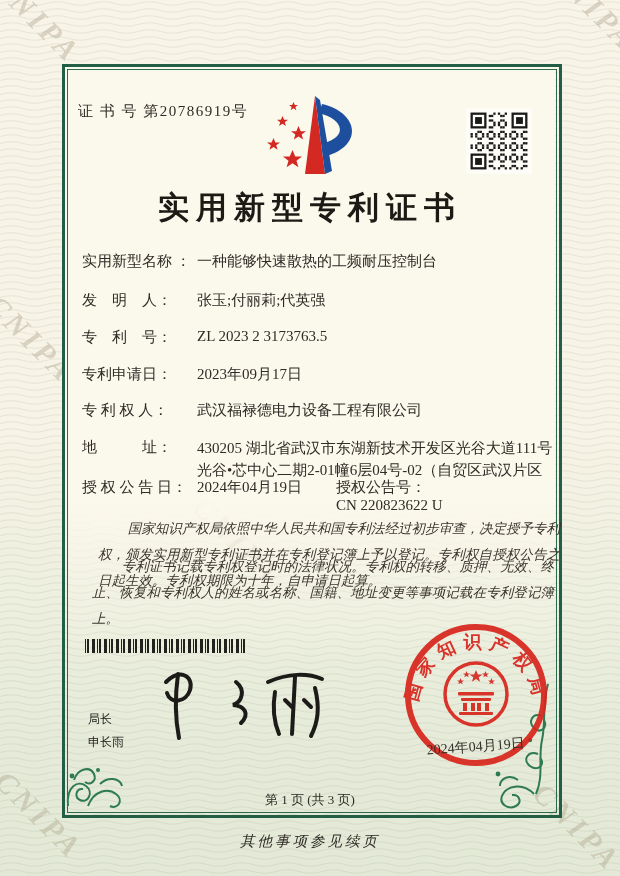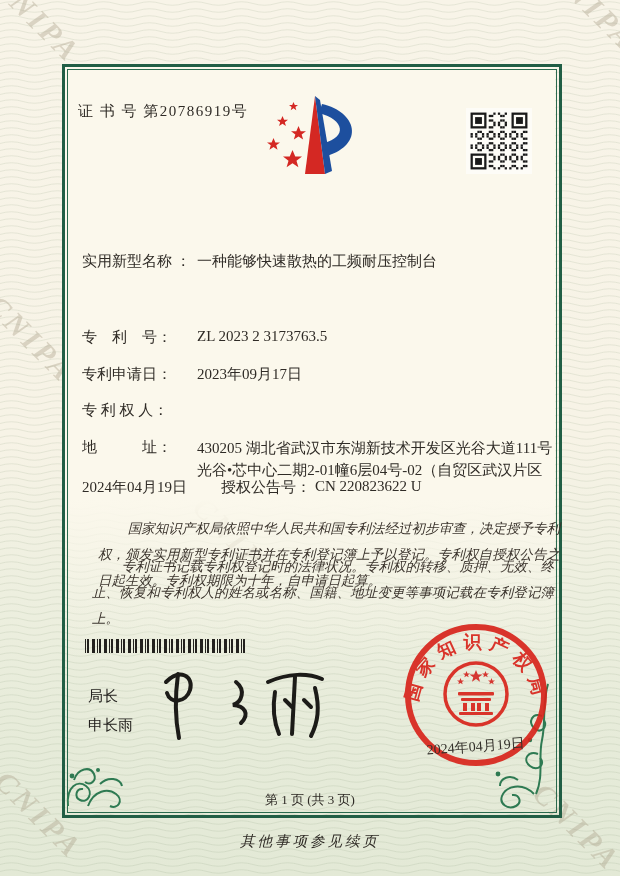--- a/index.html
+++ b/index.html
@@ -23,29 +23,29 @@
     color:rgba(168,158,134,.38);transform:rotate(45deg);white-space:nowrap;}
   
   #cert-no{left:78px;top:102px;font-size:15px;letter-spacing:1.5px;color:#2f2b26;}
   #title{left:0;top:187px;width:620px;text-align:center;font-size:31px;font-weight:bold;
     letter-spacing:7px;color:#1d1a16;}
   
   .row{position:absolute;left:82px;width:468px;z-index:3;font-size:15px;color:#2f2b26;display:flex;}
   .lbl{flex:0 0 115px;white-space:nowrap;}
   .val{white-space:nowrap;font-family:Liberation Serif, serif;}
   .val2 div{white-space:nowrap;line-height:1.45;}
-  .pair2{margin-left:34px;display:flex;}
+  .pair2{margin-left:34px;display:flex;flex-direction:column;}
   
   .para{position:absolute;left:82px;width:462px;z-index:3;font-size:13.5px;line-height:1.92;
     color:#3a332c;font-style:italic;text-indent:2.2em;text-align:justify;}
   
   #barcode{left:85px;top:639px;width:164px;height:14px;z-index:3;font-size:0;overflow:hidden;}
   #barcode span{display:inline-block;height:14px;background:#23211e;vertical-align:top;}
   
-  #officer{left:88px;top:682px;z-index:3;font-size:15px;color:#23211e;line-height:1.95;}
+  #officer{left:88px;top:708px;z-index:3;font-size:12px;color:#23211e;line-height:1.95;}
   #sig{left:148px;top:648px;z-index:3;}
   #seal{left:401px;top:620px;z-index:4;}
   #pageno{left:0;top:791px;width:620px;text-align:center;font-size:13px;color:#2f2b26;z-index:3;}
   #footnote{left:0;top:832px;width:620px;text-align:center;font-size:14.5px;font-style:italic;
     letter-spacing:3px;color:#2f2b26;z-index:3;}
   .flourish{position:absolute;z-index:3;}
 </style>
 </head>
 <body>
 
@@ -239,44 +239,51 @@
       <rect x="3" y="3" width="5" height="5" fill="#fdfcf7"></rect>
       <rect x="4" y="4" width="3" height="3" fill="#1a1a1a"></rect>
       <rect x="20" y="2" width="7" height="7" fill="#1a1a1a"></rect>
       <rect x="21" y="3" width="5" height="5" fill="#fdfcf7"></rect>
       <rect x="22" y="4" width="3" height="3" fill="#1a1a1a"></rect>
       <rect x="2" y="20" width="7" height="7" fill="#1a1a1a"></rect>
       <rect x="3" y="21" width="5" height="5" fill="#fdfcf7"></rect>
       <rect x="4" y="22" width="3" height="3" fill="#1a1a1a"></rect>
     </svg>
 
+  <div class="abs z" id="title">实用新型专利证书</div>
 
   <div class="row" style="top:252px">
     <span class="lbl">实用新型名称 ：</span>
     <span class="val">一种能够快速散热的工频耐压控制台</span>
   </div>
+  <div class="row" style="top:291px">
+    <span class="lbl">发　明　人：</span>
+    <span class="val">张玉;付丽莉;代英强</span>
+  </div>
   <div class="row" style="top:328px">
     <span class="lbl">专　利　号：</span>
     <span class="val">ZL 2023 2 3173763.5</span>
   </div>
   <div class="row" style="top:365px">
     <span class="lbl">专利申请日：</span>
     <span class="val">2023年09月17日</span>
   </div>
   <div class="row" style="top:401px">
     <span class="lbl">专 利 权 人：</span>
+    <span class="val">武汉福禄德电力设备工程有限公司</span>
   </div>
   <div class="row" style="top:438px">
     <span class="lbl">地　　　址：</span>
     <span class="val2">
       <div>430205 湖北省武汉市东湖新技术开发区光谷大道111号</div>
       <div>光谷•芯中心二期2-01幢6层04号-02（自贸区武汉片区</div>
     </span>
   </div>
   <div class="row" style="top:478px">
+    <span class="lbl">授 权 公 告 日：</span>
     <span class="val">2024年04月19日</span>
     <span class="pair2">
       <span class="lbl" style="flex-basis:auto;margin-right:4px">授权公告号：</span>
       <span class="val">CN 220823622 U</span>
     </span>
   </div>
 
   <p class="para" style="top:500px;margin:16px">国家知识产权局依照中华人民共和国专利法经过初步审查，决定授予专利权，颁发实用新型专利证书并在专利登记簿上予以登记。专利权自授权公告之日起生效。专利权期限为十年，自申请日起算。</p>
   <p class="para" style="top:544px;margin:10px">专利证书记载专利权登记时的法律状况。专利权的转移、质押、无效、终止、恢复和专利权人的姓名或名称、国籍、地址变更等事项记载在专利登记簿上。</p>
 

